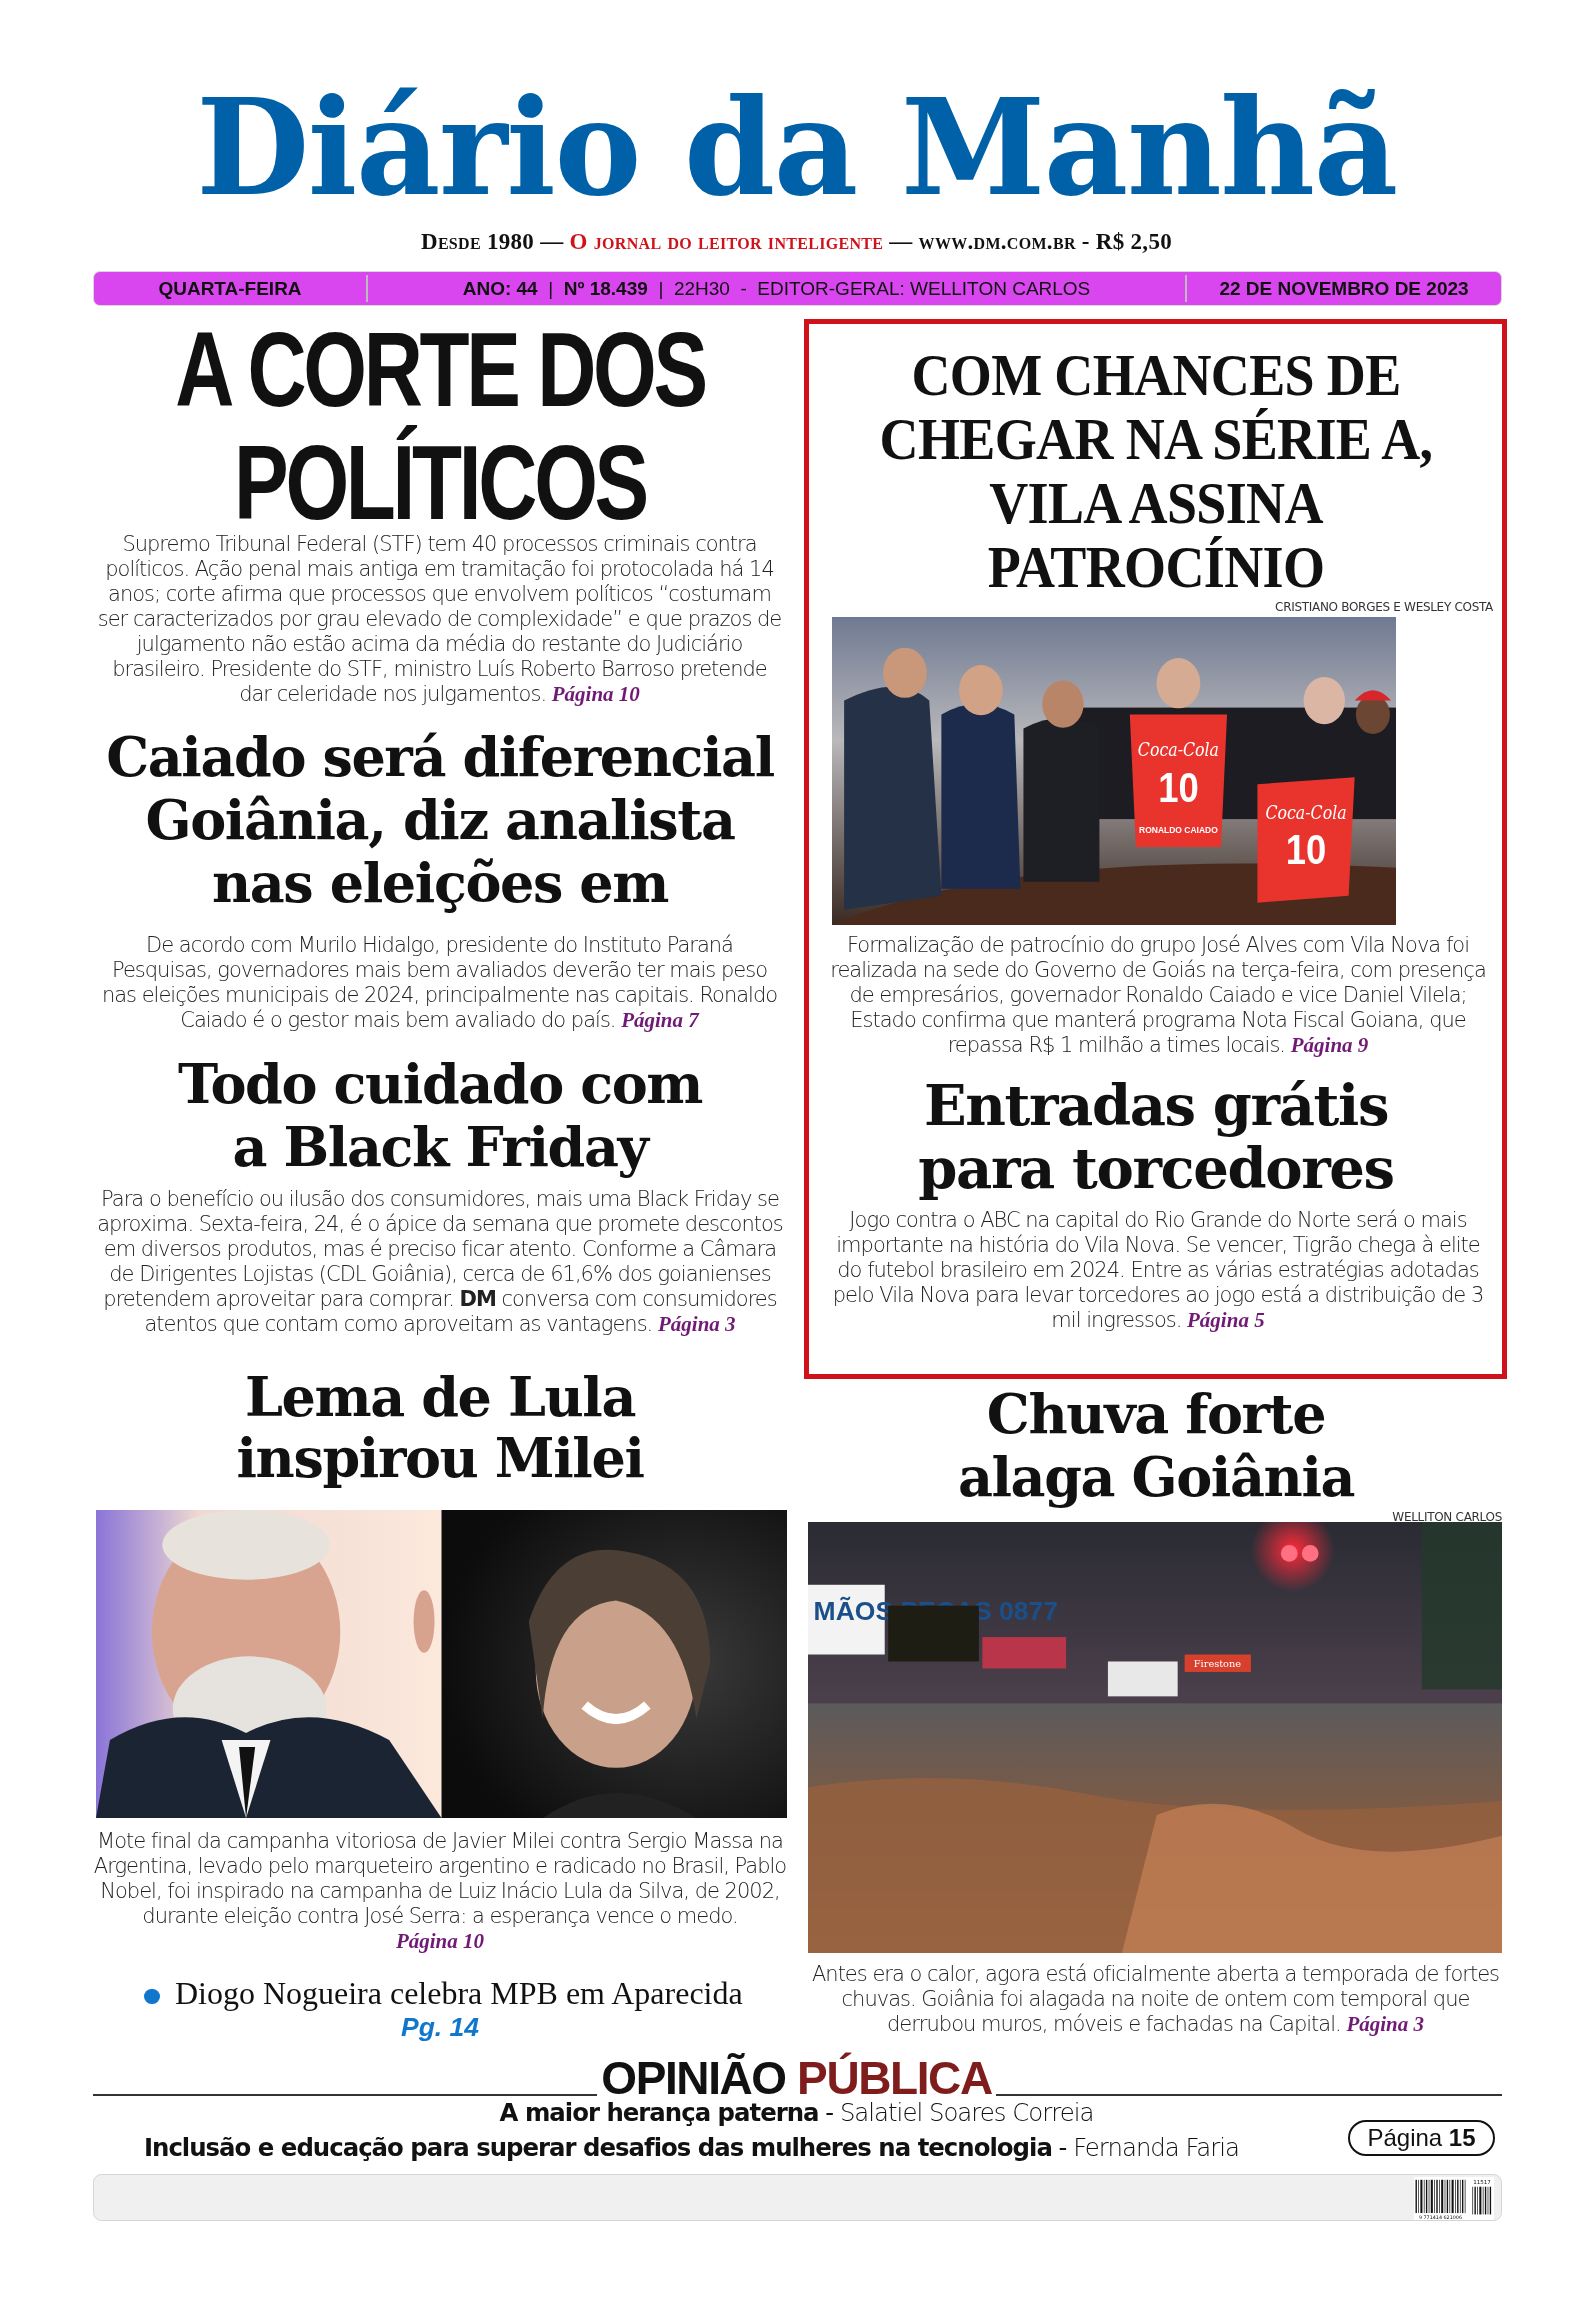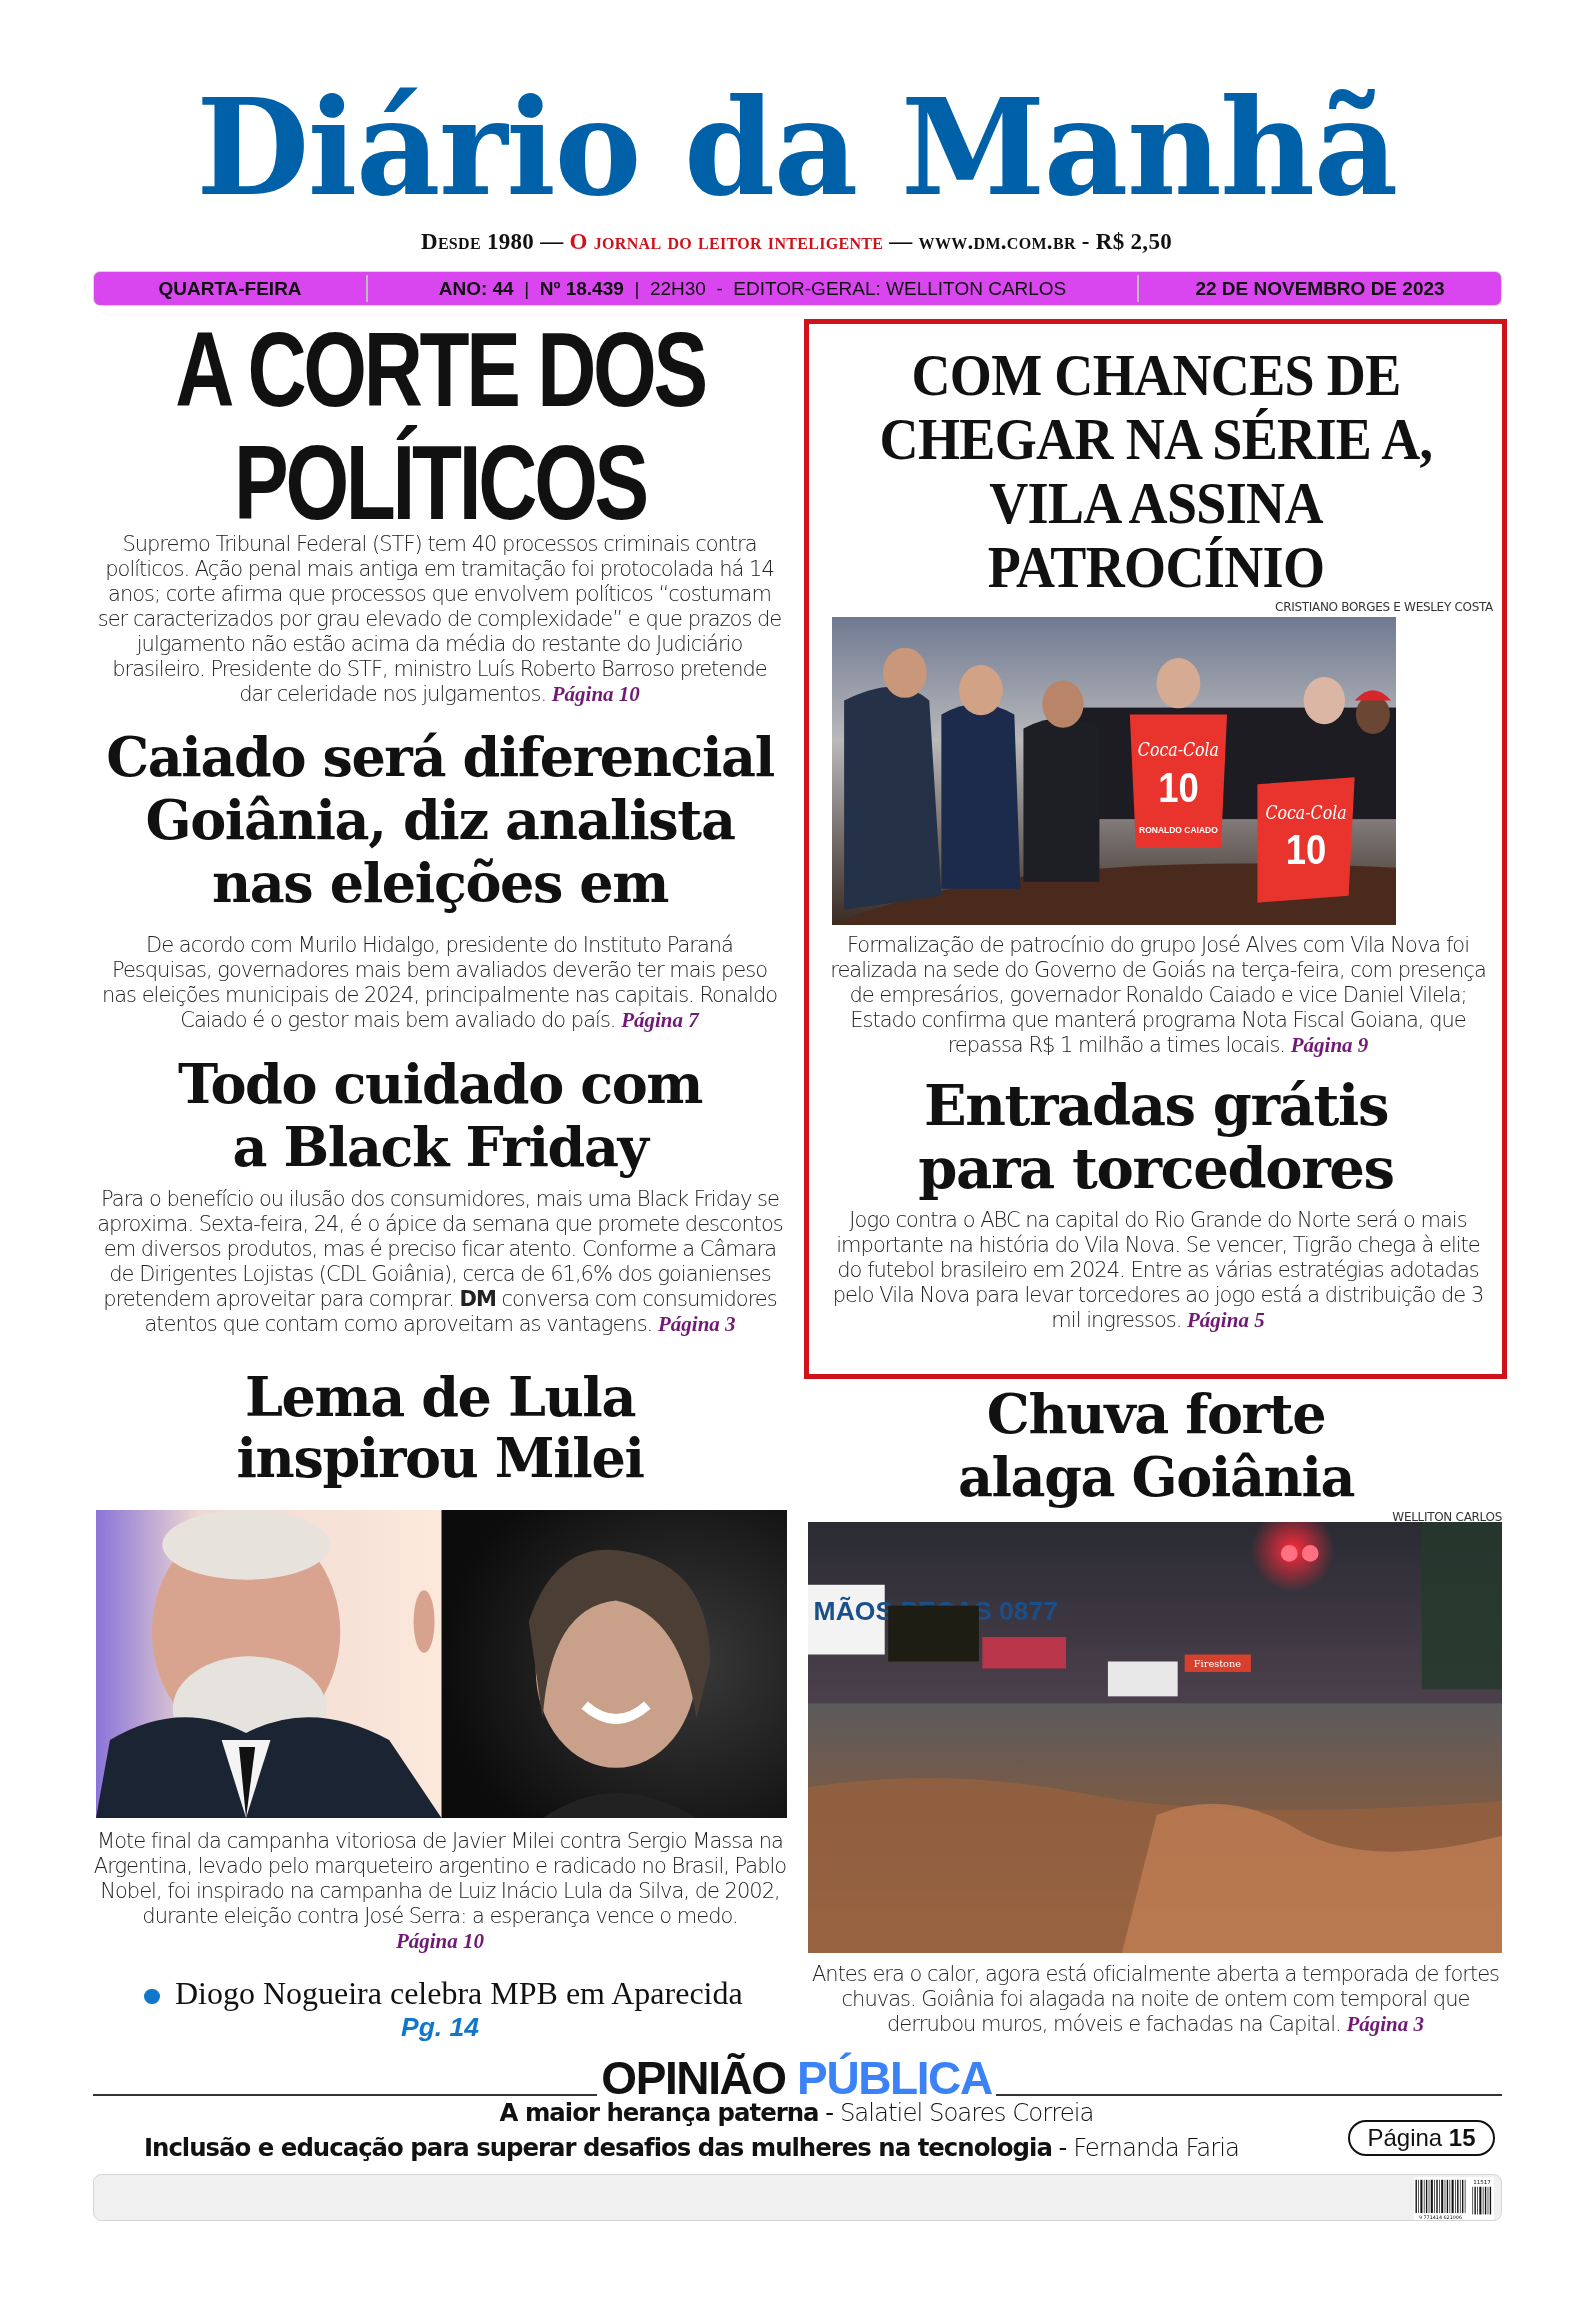--- a/index.html
+++ b/index.html
@@ -15,41 +15,41 @@
   .tagline { left: 0; width: 1593px; top: 229px; text-align: center;
     font-family: "Liberation Serif", serif; font-weight: bold; font-size: 23px; color: #111; font-variant: small-caps; letter-spacing: 0.3px; }
   .tagline .red { color: #d0121a; }
 
   .infobar { left: 93px; top: 271px; width: 1409px; height: 35px; background: #d946ef; border: 1.4px solid #d8d8d8; border-radius: 7px;
     display: flex; align-items: center; font-family: "Liberation Sans Narrow", "Liberation Sans", sans-serif; font-size: 19px; }
   .infobar .day { width: 272px; text-align: center; font-weight: bold; }
   .infobar .sep { width: 2.1px; height: 26.5px; background: #bbb; }
   .infobar .mid { flex: 1; text-align: center; }
   .infobar .mid b { font-weight: bold; }
-  .infobar .date { width: 362px; text-align: center; font-weight: bold; }
+  .infobar .date { width: 314px; text-align: center; font-weight: bold; }
 
   
   .lead-title { left: 91px; width: 698px; top: 313px; text-align: center;
     font-family: "Liberation Sans", sans-serif; font-weight: 900; font-size: 105px; line-height: 113px;
     letter-spacing: -4.2px; transform: scaleX(0.78); transform-origin: center top; }
   .body-text { font-family: "DejaVu Sans", sans-serif; font-weight: 200; font-size: 21px; line-height: 25px; color: #222; text-align: center; letter-spacing: -1px; }
   .pg { font-family: Liberation Serif, serif; font-weight: bold; font-style: italic; color: #701a75; letter-spacing: 0; }
   .serif-head { font-family: "DejaVu Serif", serif; font-weight: bold; text-align: center; color: #111; letter-spacing: -1.4px; }
 
   
   .redbox { left: 804px; top: 319px; width: 703px; height: 1060px; border: 5.6px solid #d0121a; }
   .credit { font-family: "DejaVu Sans", sans-serif; font-size: 12px; color: #333; text-align: right; letter-spacing: -0.3px; }
 
   
   .photo { overflow: hidden; }
   .photo svg { display: block; width: 100%; height: 100%; }
 
   
   .op-title { left: 0; width: 1593px; top: 2054px; text-align: center; font-family: "Liberation Sans", sans-serif; font-weight: 900; font-size: 46px; letter-spacing: -1.4px; line-height: 49px; }
-  .op-title .red { color: #3b82f6; }
+  .op-title .red { color: #7f1d1d; }
   .op-rule { left: 93px; top: 2094px; width: 1409px; height: 2.1px; background: #333; }
   .op-line { left: 0; width: 1593px; text-align: center; font-family: "DejaVu Sans", sans-serif; font-size: 24.4px; letter-spacing: -1px; }
   .op-line b { font-weight: bold; }
   .op-line span.au { font-weight: 200; }
   .pg-badge { left: 1348px; top: 2120px; width: 147px; height: 36px; border: 2.1px solid #111; border-radius: 18px; text-align: center; font-family: "Liberation Sans", sans-serif; font-size: 24px; line-height: 32px; }
 
   .footer { left: 93px; top: 2174px; width: 1409px; height: 47px; background: #f0f0f0; border: 1.4px solid #d5d5d5; border-radius: 8.4px; }
   .footer-text { position: absolute; left: 0; width: 1158px; top: 9px; text-align: center; font-family: "DejaVu Sans", sans-serif; font-size: 21px; letter-spacing: -0.7px; }
   .footer-text b { font-weight: bold; }
   .footer-text .dia { color: #d0121a; }

